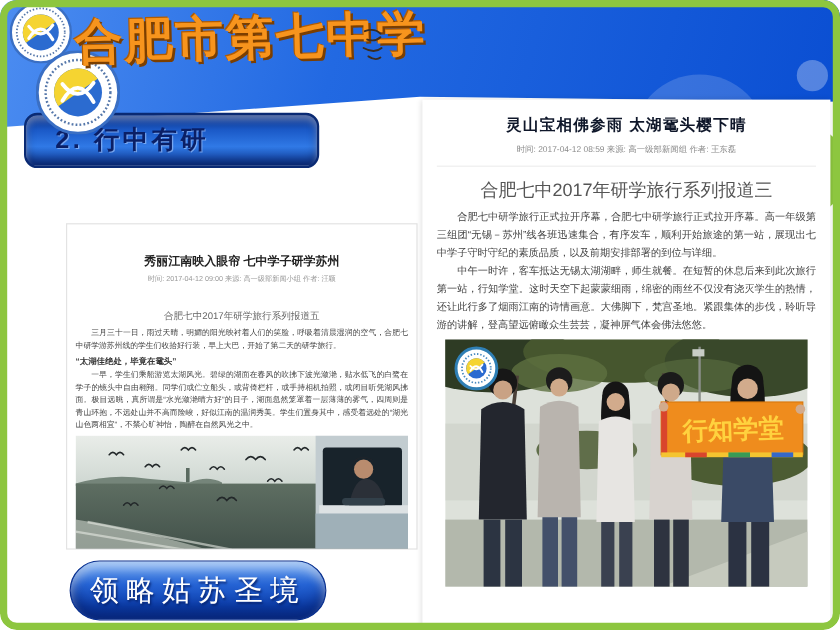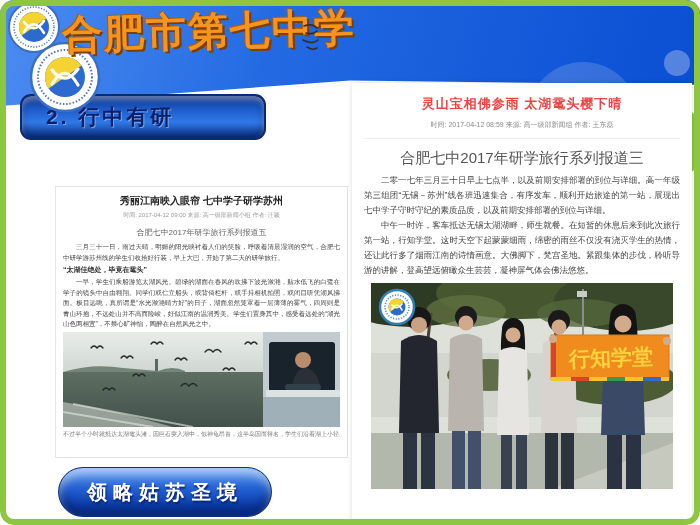--- a/index.html
+++ b/index.html
@@ -30,41 +30,41 @@
   
   .section-banner{position:absolute;left:20px;top:94px;width:246px;height:46px;z-index:4;
     border-radius:11px;border:2px solid #0a2a73;box-sizing:border-box;
     background:linear-gradient(180deg,#0c2f80 0%,#1b5ac8 30%,#3079e6 62%,#0d3a96 100%);
     box-shadow:inset 0 4px 5px rgba(255,255,255,0.35),inset 0 -5px 8px rgba(0,0,40,0.4);}
   .section-banner span{display:block;line-height:42px;padding-left:24px;font-size:21px;font-weight:bold;
     color:#0a1f66;text-shadow:1px 1px 0 rgba(180,210,255,0.55);letter-spacing:3px;}
 
   
   .left-card{position:absolute;left:55px;top:186px;width:293px;height:272px;background:#fff;
-    border:1px solid #e3e3e3;box-sizing:border-box;z-index:3;padding:5px 7px;overflow:hidden;}
+    border:1px solid #e3e3e3;box-sizing:border-box;z-index:3;padding:22px 7px;overflow:hidden;}
   .l-title{font-size:10px;font-weight:bold;color:#222;text-align:center;margin-top:2px;}
   .l-meta{font-size:6px;color:#9a9a9a;text-align:center;margin-top:3px;}
-  .l-series{font-size:8px;color:#666;text-align:center;margin:7px 0 4px;}
+  .l-series{font-size:8px;color:#666;text-align:center;margin:21px 0 4px;}
   .l-body{font-size:6.5px;line-height:10.5px;color:#444;text-indent:2em;text-align:justify;margin:0 0 2px;}
   .l-quote{font-size:7px;font-weight:bold;color:#333;margin:2px 0;}
   .l-photo{display:block;margin:2px auto 0;}
   .l-caption{font-size:6px;color:#777;margin-top:3px;white-space:nowrap;overflow:hidden;}
 
   
   .pill{position:absolute;left:58px;top:467px;width:214px;height:50px;z-index:3;border-radius:25px;
     border:1px solid #0a2f8c;box-sizing:border-box;
     background:linear-gradient(180deg,#6fa7f2 0%,#2563d4 40%,#0c3fae 78%,#0a37a0 100%);
     box-shadow:inset 0 6px 8px rgba(255,255,255,0.45),inset 0 -8px 12px rgba(0,0,40,0.35);}
-  .pill span{display:block;text-align:center;line-height:48px;font-size:20px;font-weight:bold;color:#fff;
+  .pill span{display:block;text-align:center;line-height:48px;font-size:24px;font-weight:normal;color:#fff;
     letter-spacing:6px;text-shadow:1px 2px 2px #06216b;font-family:"DejaVu Serif","Liberation Serif",serif;}
 
   
   .right-card{position:absolute;left:352px;top:83px;width:340px;height:442px;background:#fff;z-index:3;
     box-sizing:border-box;padding:8px 12px 0;box-shadow:0 0 5px rgba(0,0,0,0.15);}
-  .r-title{font-size:13px;font-weight:bold;color:#ef4444;text-align:center;margin-top:4px;letter-spacing:1px;}
+  .r-title{font-size:13px;font-weight:bold;color:#0f172a;text-align:center;margin-top:4px;letter-spacing:1px;}
   .r-meta{font-size:7px;color:#8a8a8a;text-align:center;margin-top:7px;padding-bottom:8px;border-bottom:1px solid #eee;}
   .r-series{font-size:15px;color:#555;text-align:center;margin:10px 0 5px;}
   .r-body{font-size:8.5px;line-height:15px;color:#444;text-indent:2em;text-align:justify;margin:0;}
   .r-photo{display:block;margin:5px auto 0;}
 
   
   .frame{position:absolute;inset:0;border:6px solid #8dc63f;border-radius:14px;z-index:20;pointer-events:none;}
 </style>
 </head>
 <body>
@@ -161,21 +161,21 @@
   </div>
 
   <div class="pill">
     <span>领略姑苏圣境</span>
   </div>
 
   <div class="right-card">
     <div class="r-title">灵山宝相佛参雨 太湖鼋头樱下晴</div>
     <div class="r-meta">时间: 2017-04-12 08:59 来源: 高一级部新闻组 作者: 王东磊</div>
     <div class="r-series">合肥七中2017年研学旅行系列报道三</div>
-    <p class="r-body">二零一七年三月三十日早上七点半，以及前期安排部署的到位与详细。高一年级第三组团“无锡－苏州”线各班迅速集合，有序发车，顺利开始旅途的第一站，展现出七中学子守时守纪的素质品质，以及前期安排部署的到位与详细。</p>
+    <p class="r-body">合肥七中研学旅行正式拉开序幕，合肥七中研学旅行正式拉开序幕。高一年级第三组团“无锡－苏州”线各班迅速集合，有序发车，顺利开始旅途的第一站，展现出七中学子守时守纪的素质品质，以及前期安排部署的到位与详细。</p>
     <p class="r-body">中午一时许，客车抵达无锡太湖湖畔，师生就餐。在短暂的休息后来到此次旅行第一站，行知学堂。这时天空下起蒙蒙细雨，绵密的雨丝不仅没有浇灭学生的热情，还让此行多了烟雨江南的诗情画意。大佛脚下，梵宫圣地。紧跟集体的步伐，聆听导游的讲解，登高望远俯瞰众生芸芸，凝神屏气体会佛法悠悠。</p>
 
     <svg class="r-photo" width="302" height="206" viewBox="0 0 302 206">
       <rect width="302" height="206" fill="#dde1da"></rect>
 
       <ellipse cx="40" cy="16" rx="72" ry="28" fill="#2e3b24"></ellipse>
       <ellipse cx="150" cy="10" rx="85" ry="26" fill="#46562e"></ellipse>
       <ellipse cx="255" cy="18" rx="72" ry="30" fill="#39482a"></ellipse>
       <ellipse cx="95" cy="28" rx="40" ry="16" fill="#5e7040" opacity="0.8"></ellipse>
       <ellipse cx="210" cy="30" rx="44" ry="14" fill="#54663c" opacity="0.8"></ellipse>

